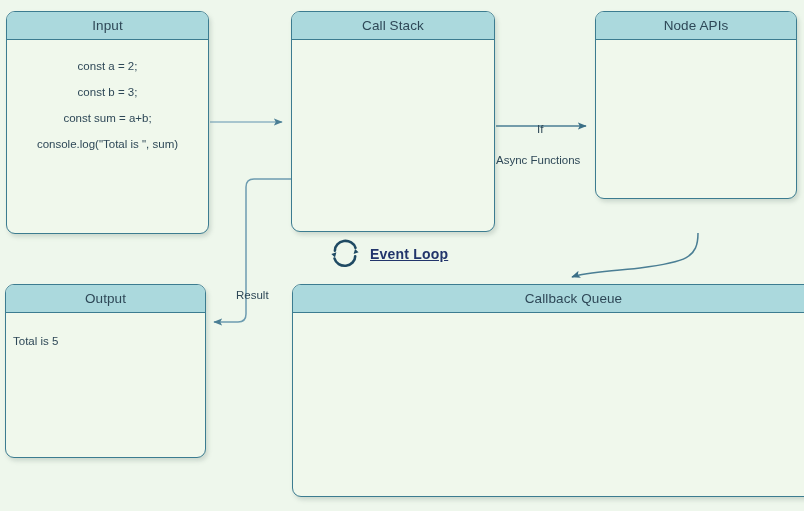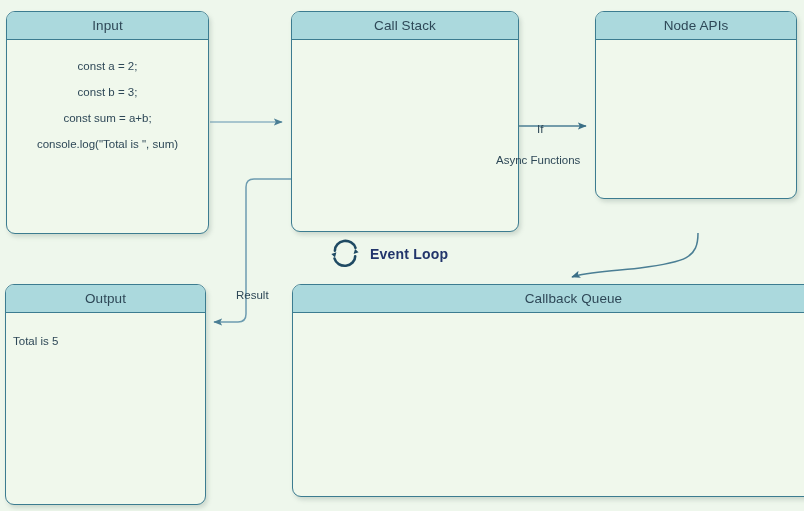--- a/index.html
+++ b/index.html
@@ -51,23 +51,23 @@
     white-space: pre;
     text-align: center;
   }
   .out-line {
     margin: 14px 0 0 0;
     line-height: 13px;
     white-space: pre;
   }
   
   #box-input      { left: 6px;   top: 11px;  width: 203px; height: 223px; }
-  #box-callstack  { left: 291px; top: 11px;  width: 228px; height: 221px; }
+  #box-callstack  { left: 291px; top: 11px;  width: 204px; height: 221px; }
   #box-nodeapis   { left: 595px; top: 11px;  width: 202px; height: 188px; }
-  #box-output     { left: 5px;   top: 284px; width: 201px; height: 221px; }
+  #box-output     { left: 5px;   top: 284px; width: 201px; height: 174px; }
   #box-callbackq  { left: 292px; top: 284px; width: 563px; height: 213px; }
 
   .edge-label {
     position: absolute;
     color: #2e4857;
     font-size: 11.5px;
     white-space: nowrap;
     margin-top: 16px;
   }
   #label-if          { left: 537px; top: 107px; }
@@ -79,20 +79,21 @@
     left: 328px;
     top: 238px;
     display: flex;
     align-items: center;
     gap: 8px;
   }
   #event-loop-label {
     font-size: 14px;
     font-weight: bold;
     color: #22356b;
+    text-decoration: underline;
     letter-spacing: 0.2px;
     white-space: nowrap;
   }
   #event-loop-icon { display: block; }
 </style>
 </head>
 <body>
 
 <svg id="canvas" viewBox="0 0 804 511" xmlns="http://www.w3.org/2000/svg">
   <defs>

